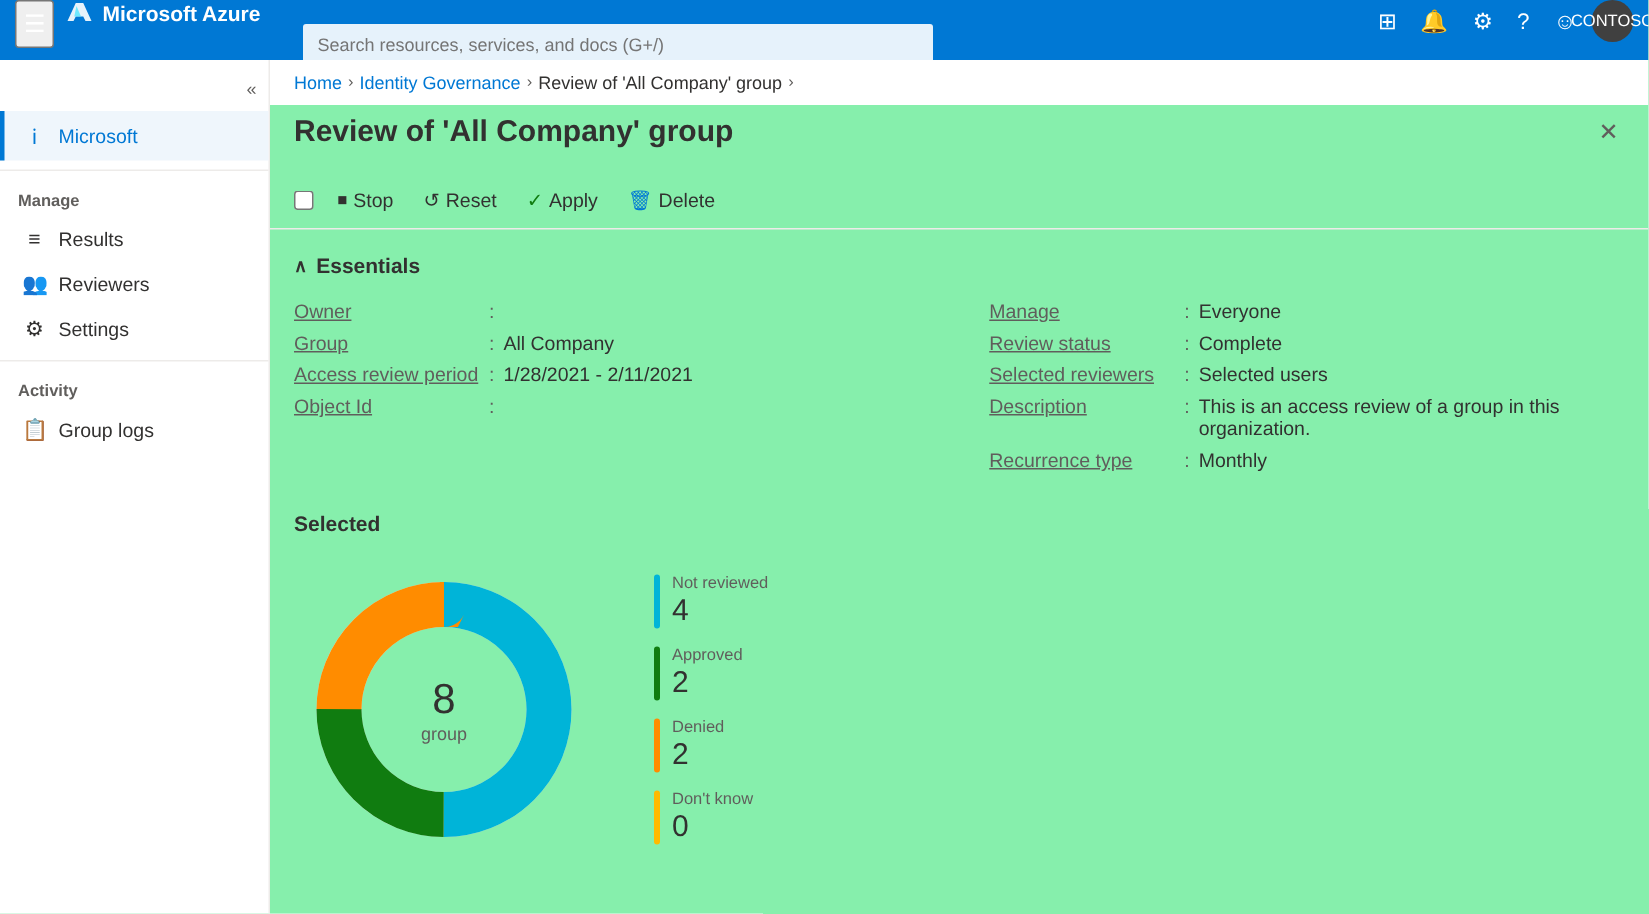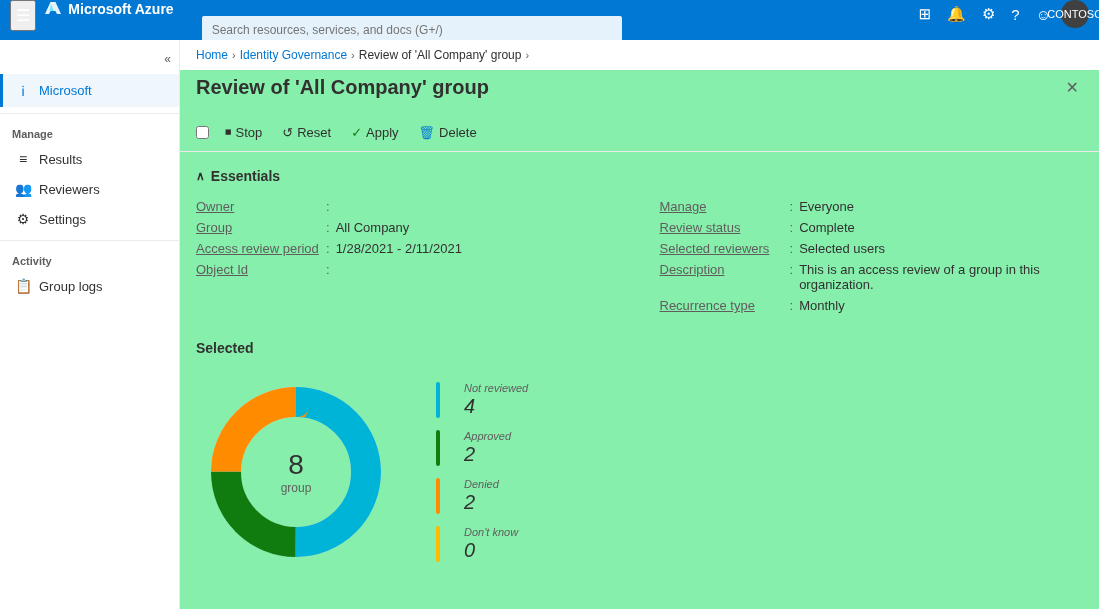--- a/index.html
+++ b/index.html
@@ -306,22 +306,21 @@
 
     
     .legend {
       display: flex;
       flex-direction: column;
       gap: 12px;
     }
     .legend-item {
       display: flex;
       align-items: center;
-      gap: 24px;
-      font-style: italic;
+      gap: 8px;
     }
     .legend-bar {
       width: 4px;
       height: 36px;
       border-radius: 2px;
       flex-shrink: 0;
     }
     .legend-info {
       display: flex;
       flex-direction: column;

